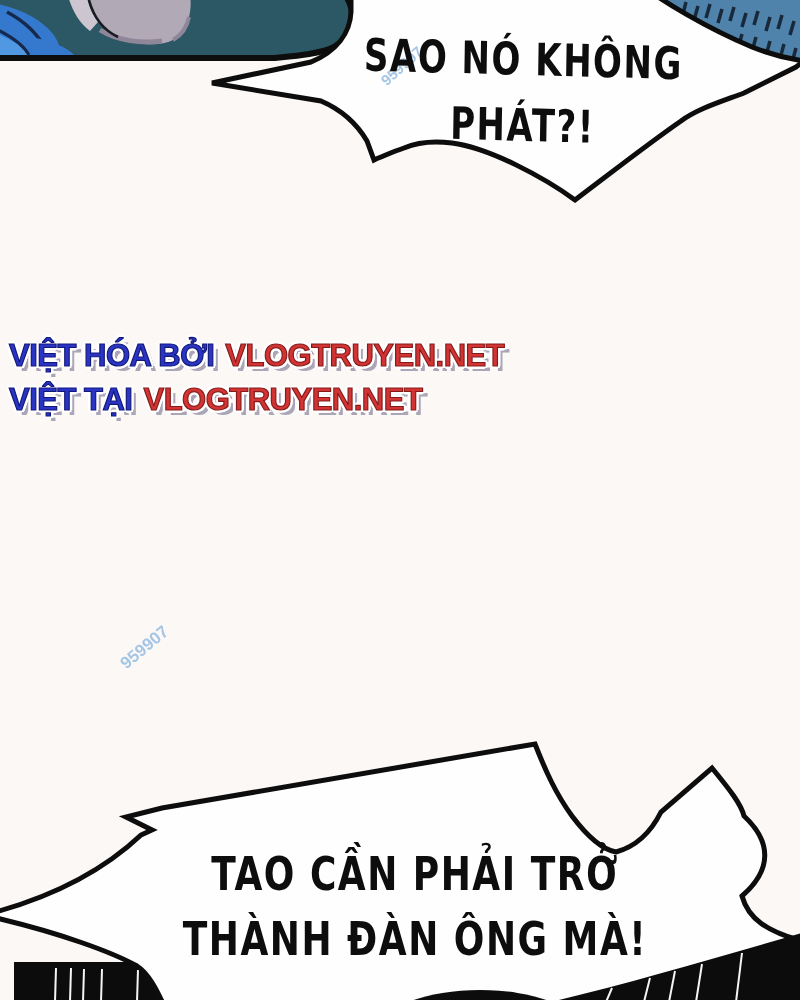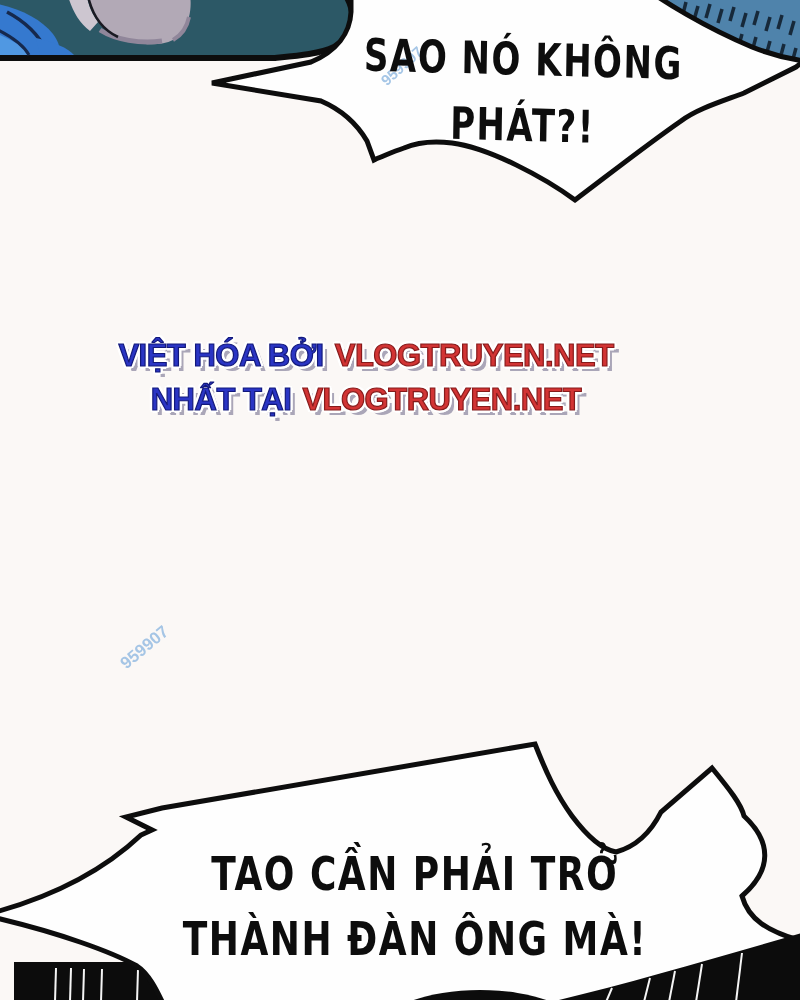--- a/index.html
+++ b/index.html
@@ -29,22 +29,21 @@
     transform:scaleY(1.32) rotate(1.2deg);
   }
   .bubble-text.bottom{
     left:115px;top:842px;width:600px;
     font-size:36px;line-height:52px;
     transform:scaleY(1.26);
   }
 
   
   .banner{
-    position:absolute;left:16px;top:334px;width:700px;
-    text-align:center;
+    position:absolute;left:9px;top:334px;width:700px;
     font-size:31px;line-height:44px;font-weight:bold;
     letter-spacing:-0.5px;
     white-space:nowrap;
   }
   .banner .ln{display:block;}
   .banner .blue{
     color:var(--banner-blue,#2a35c4);
     -webkit-text-stroke:1.2px #12187a;
     text-shadow:
       3px 0 0 #fff,-3px 0 0 #fff,0 3px 0 #fff,0 -3px 0 #fff,
@@ -174,21 +173,21 @@
   <div class="bubble-text top">
     <span class="ln" style="display:block">SAO NÓ KHÔNG</span>
     <span class="ln" style="display:block">PHÁT?!</span>
   </div>
 
   <div class="banner">
     <span class="ln">
       <span class="blue pre">VIỆT HÓA BỞI</span><span class="red">VLOGTRUYEN.NET</span>
     </span>
     <span class="ln">
-      <span class="blue pre">NHẤT TẠI</span><span class="red">VLOGTRUYEN.NET</span>
+      <span class="blue pre">VIỆT TẠI</span><span class="red">VLOGTRUYEN.NET</span>
     </span>
   </div>
 
   <div class="id-mark wm-mid">959907</div>
 
   <div class="bubble-text bottom">
     <span class="ln" style="display:block">TAO CẦN PHẢI TRỞ</span>
     <span class="ln" style="display:block">THÀNH ĐÀN ÔNG MÀ!</span>
   </div>
 

